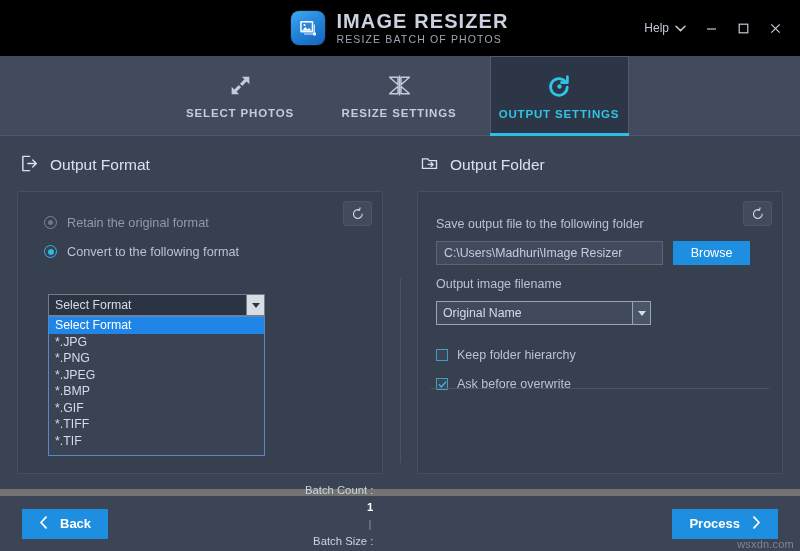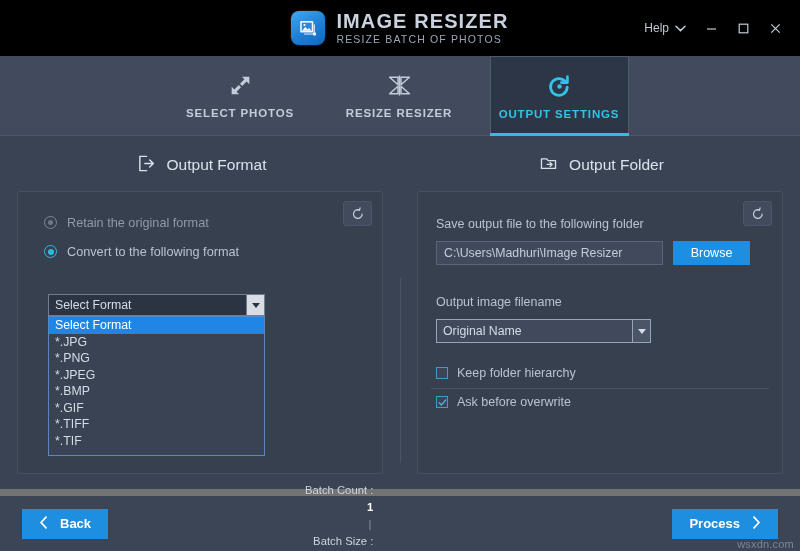--- a/index.html
+++ b/index.html
@@ -143,21 +143,20 @@
     width: 1px;
     background: #4a5467;
   }
   .sec-head {
     display: flex;
     align-items: center;
     gap: 11px;
     height: 30px;
     margin-bottom: 11px;
     padding-left: 3px;
-    justify-content: center;
   }
   .sec-title {
     font-size: 15.5px;
     color: #dbe1ea;
   }
   .panel {
     background: #38425260;
     background: #37404f;
     border: 1px solid #454f62;
     border-radius: 2px;
@@ -413,21 +412,21 @@
     </div>
 
     <div class="tab">
       <div class="tab-ico">
         <svg width="25" height="25" viewBox="0 0 24 24">
           <path d="M2.5 4 L10.6 11.3 L10.6 4 L2.5 4 Z M2.5 20 L10.6 12.7 L10.6 20 L2.5 20 Z" fill="none" stroke="#c3ccd9" stroke-width="1.4" stroke-linejoin="round"></path>
           <path d="M21.5 4 L13.4 11.3 L13.4 4 L21.5 4 Z M21.5 20 L13.4 12.7 L13.4 20 L21.5 20 Z" fill="none" stroke="#c3ccd9" stroke-width="1.4" stroke-linejoin="round"></path>
           <path d="M12 2.4 V21.6" stroke="#c3ccd9" stroke-width="1.4"></path>
         </svg>
       </div>
-      <div class="tab-lbl">RESIZE RESIZER</div>
+      <div class="tab-lbl">RESIZE SETTINGS</div>
     </div>
 
     <div class="tab active">
       <div class="tab-ico">
         <svg width="25" height="25" viewBox="0 0 24 24">
           <path d="M18.2 8.2 A8 8 0 1 0 19.4 12.6" fill="none" stroke="#2fc4e8" stroke-width="2.6" stroke-linecap="round"></path>
           <path d="M13.8 8.2 H19.6 V2.6" fill="none" stroke="#2fc4e8" stroke-width="2.6" stroke-linecap="round" stroke-linejoin="round"></path>
           <circle cx="12" cy="12" r="2.1" fill="#2fc4e8"></circle>
         </svg>
       </div>
@@ -511,21 +510,21 @@
         </div>
 
         <div style="padding:25px 0 0 18px;">
           <div class="field-lbl">Save output file to the following folder</div>
 
           <div style="display:flex; align-items:flex-end; gap:10px; margin-top:10px;">
             <div class="textbox" style="width:227px;">C:\Users\Madhuri\Image Resizer</div>
             <div class="btn-browse" style="width:77px;">Browse</div>
           </div>
 
-          <div class="field-lbl" style="margin-top:30px;">Output image filename</div>
+          <div class="field-lbl" style="margin-top:12px;">Output image filename</div>
 
           <div class="combo" style="width:215px; height:24px; margin-top:10px; background:#404a5c; border-color:#9aa4b4;">
             <span class="val">Original Name</span>
             <span class="arrow" style="background:#46506180; background:#4b5568; border-left-color:#9aa4b4;">
               <i style="border-top-color:#d6dce5;"></i>
             </span>
           </div>
         </div>
 
         <div class="hdivider" style="top:196px;"></div>

